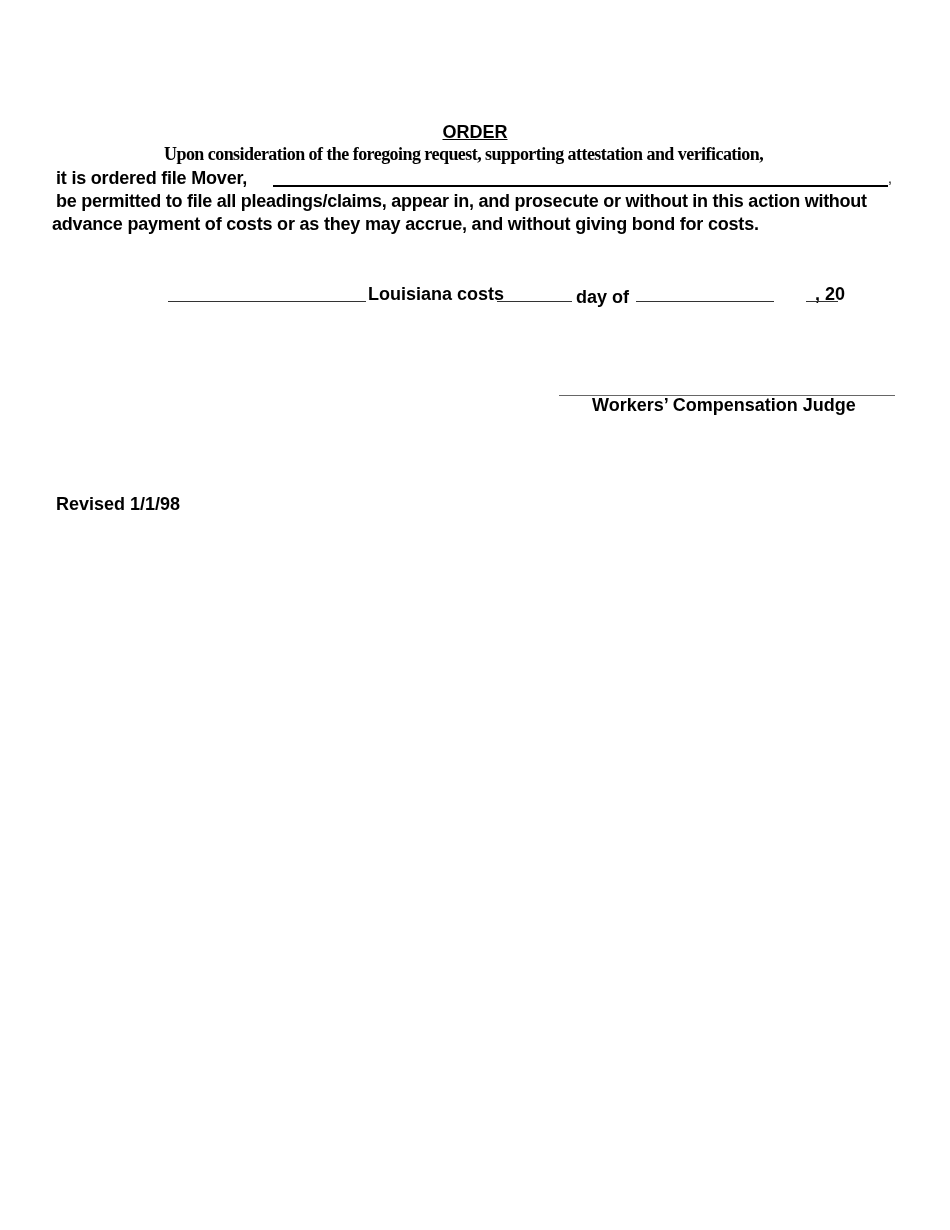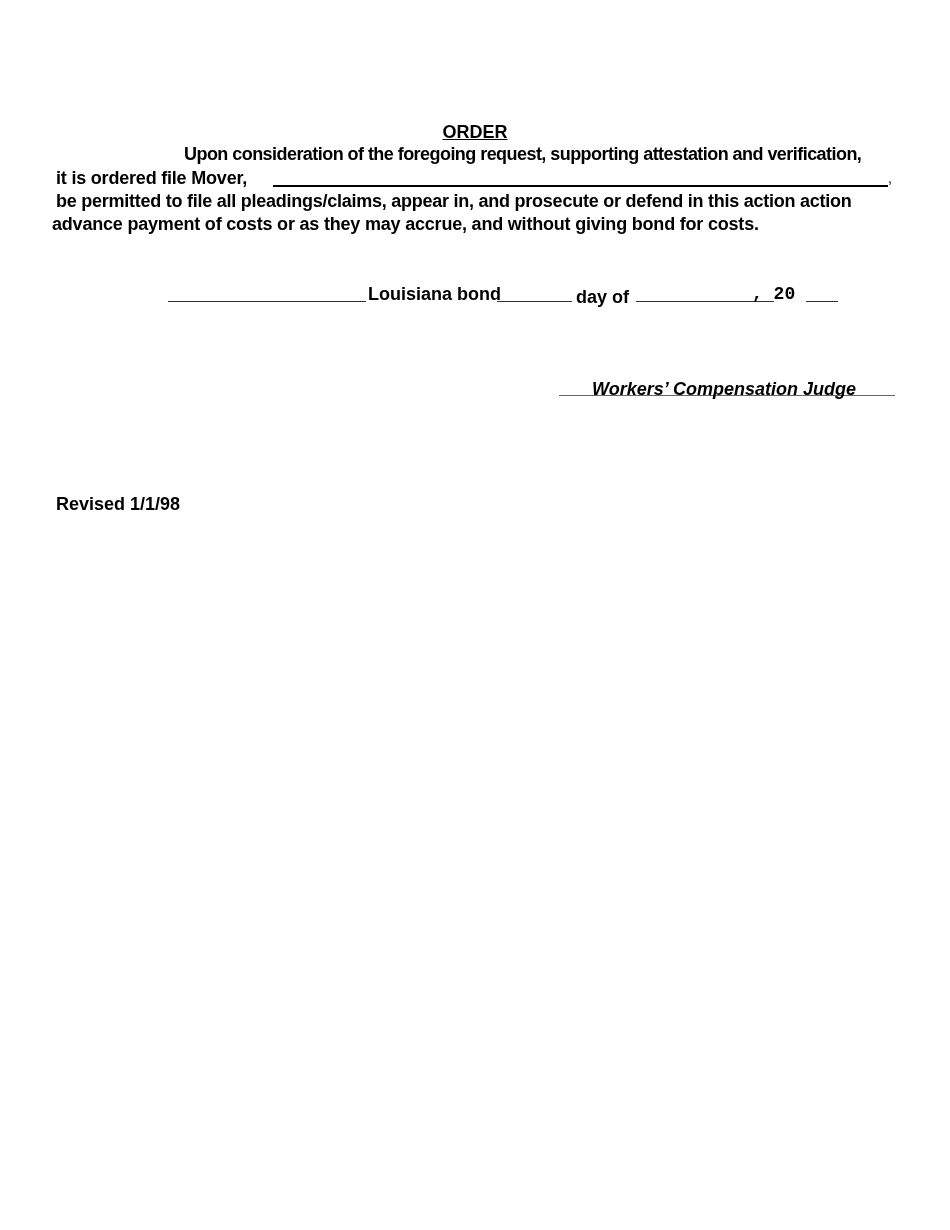--- a/index.html
+++ b/index.html
@@ -9,33 +9,33 @@
     .title { left: 0; width: 950px; top: 99px; text-align: center; text-decoration: underline; font-size: 18px; margin-top: 24px; }
     .line { position: absolute; background: #000; height: 2px; }
     .thin { height: 1px; background: #333; }
     .para { letter-spacing: -0.2px; }
   </style>
 </head>
 <body>
 
 <div class="abs title">ORDER</div>
 
-<div class="abs para" style="left:184px; top:145px; letter-spacing:-0.55px;">Upon consideration of the foregoing request, supporting attestation and verification,</div>
+<div class="abs para" style="left:164px; top:145px; letter-spacing:-0.55px;font-family:Liberation Serif, serif;">Upon consideration of the foregoing request, supporting attestation and verification,</div>
 
 <div class="abs para" style="left:56px; top:169px;">it is ordered file Mover,</div>
 <div class="line" style="left:273px; top:185px; width:615px;"></div>
 <div class="abs" style="left:888px; top:171px; font-size:14px; font-weight:normal;">,</div>
 
-<div class="abs para" style="left:56px; top:192px; letter-spacing:-0.25px;">be permitted to file all pleadings/claims, appear in, and prosecute or defend in this action action</div>
+<div class="abs para" style="left:56px; top:192px; letter-spacing:-0.25px;">be permitted to file all pleadings/claims, appear in, and prosecute or without in this action without</div>
 <div class="abs para" style="left:52px; top:215px;">advance payment of costs or as they may accrue, and without giving bond for costs.</div>
 
 <div class="line thin" style="left:168px; top:301px; width:198px;"></div>
-<div class="abs" style="left:368px; top:285px;">Louisiana bond</div>
+<div class="abs" style="left:368px; top:285px;">Louisiana costs</div>
 <div class="line thin" style="left:497px; top:301px; width:75px;"></div>
 <div class="abs" style="left:576px; top:288px;">day of</div>
 <div class="line thin" style="left:636px; top:301px; width:138px;"></div>
-<div class="abs" style="left:752px; top:285px;font-family:Liberation Mono, monospace;">, 20</div>
+<div class="abs" style="left:815px; top:285px;">, 20</div>
 <div class="line thin" style="left:806px; top:301px; width:32px;"></div>
 
 <div class="line thin" style="left:559px; top:395px; width:336px; background:#666;"></div>
-<div class="abs" style="left:592px; top:380px;font-style:italic;">Workers’ Compensation Judge</div>
+<div class="abs" style="left:592px; top:396px;">Workers’ Compensation Judge</div>
 
 <div class="abs" style="left:56px; top:447px;margin-top:48px;">Revised 1/1/98</div>
 
 </body></html>

